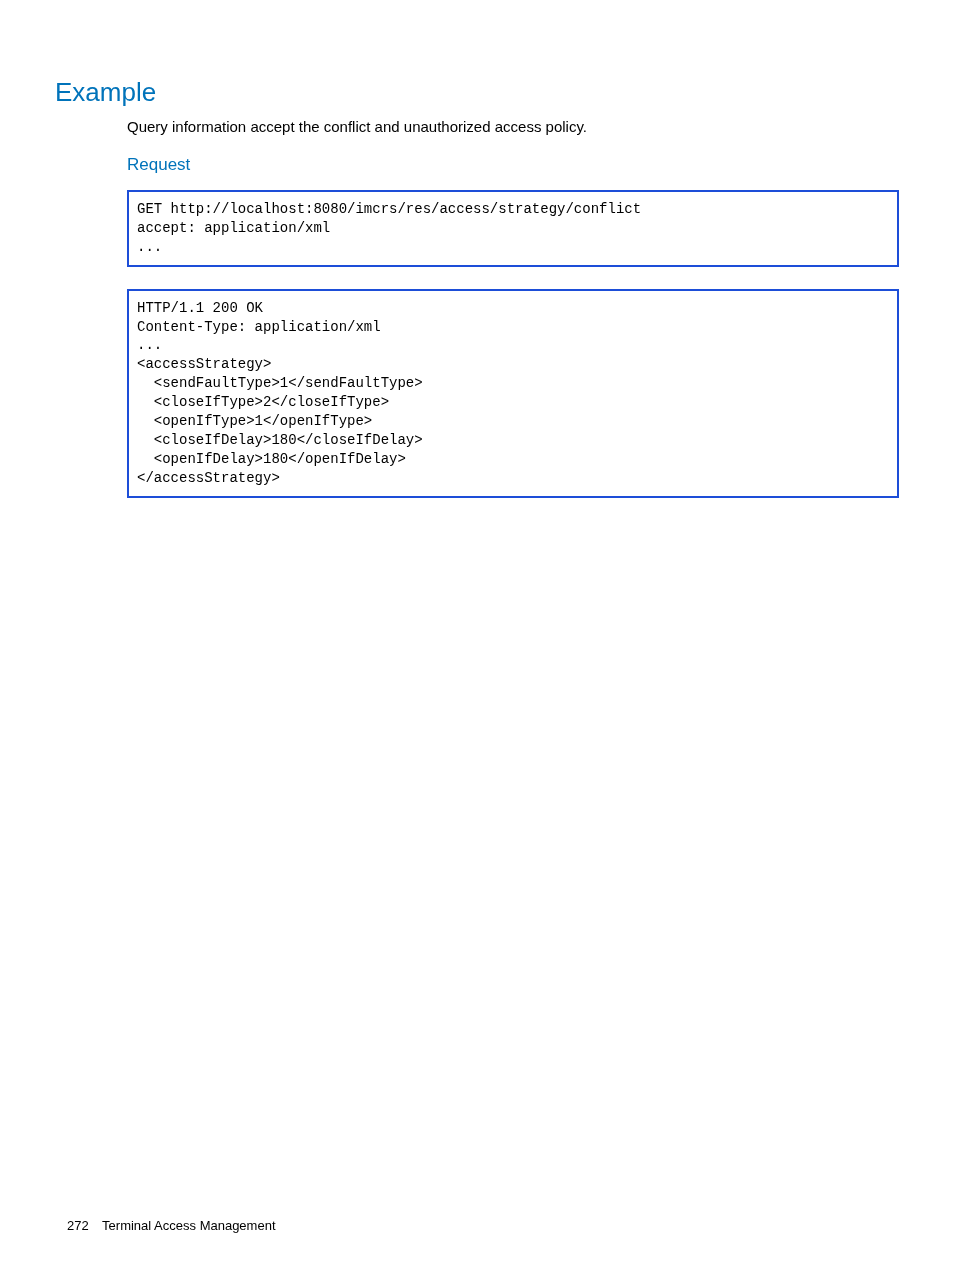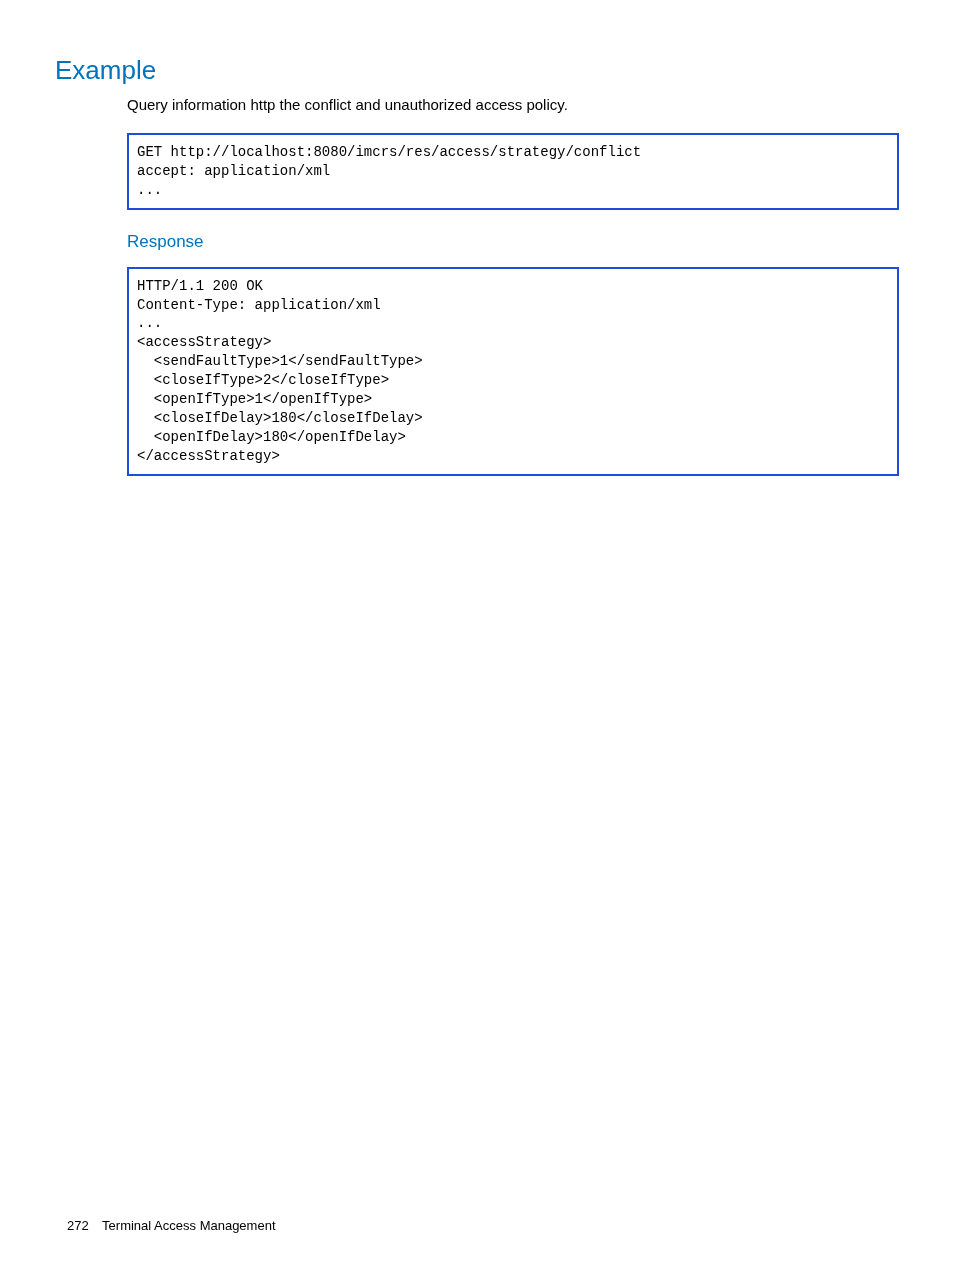--- a/index.html
+++ b/index.html
@@ -9,21 +9,21 @@
     }
     body {
       font-family: Arial, Helvetica, sans-serif;
       background: #ffffff;
       width: 954px;
       height: 1271px;
       position: relative;
       padding: 0;
     }
     .content {
-      padding: 55px 55px 0 55px;
+      padding: 77px 55px 0 55px;
     }
     .heading-example {
       color: #0073ba;
       font-size: 26px;
       font-weight: normal;
       margin-bottom: 10px;
       margin-left: 0;
     }
     .body-text {
       color: #000000;
@@ -60,27 +60,27 @@
     }
     .footer .page-num {
       margin-right: 10px;
     }
   </style>
 </head>
 <body>
 
 <div class="content">
   <h1 class="heading-example">Example</h1>
-  <p class="body-text">Query information http the conflict and unauthorized access policy.</p>
+  <p class="body-text">Query information accept the conflict and unauthorized access policy.</p>
 
+  <h2 class="subheading">Request</h2>
   <div class="code-block">GET http://localhost:8080/imcrs/res/access/strategy/conflict
 accept: application/xml
 ...</div>
 
-  <h2 class="subheading">Response</h2>
   <div class="code-block">HTTP/1.1 200 OK
 Content-Type: application/xml
 ...
 &lt;accessStrategy&gt;
   &lt;sendFaultType&gt;1&lt;/sendFaultType&gt;
   &lt;closeIfType&gt;2&lt;/closeIfType&gt;
   &lt;openIfType&gt;1&lt;/openIfType&gt;
   &lt;closeIfDelay&gt;180&lt;/closeIfDelay&gt;
   &lt;openIfDelay&gt;180&lt;/openIfDelay&gt;
 &lt;/accessStrategy&gt;</div>

